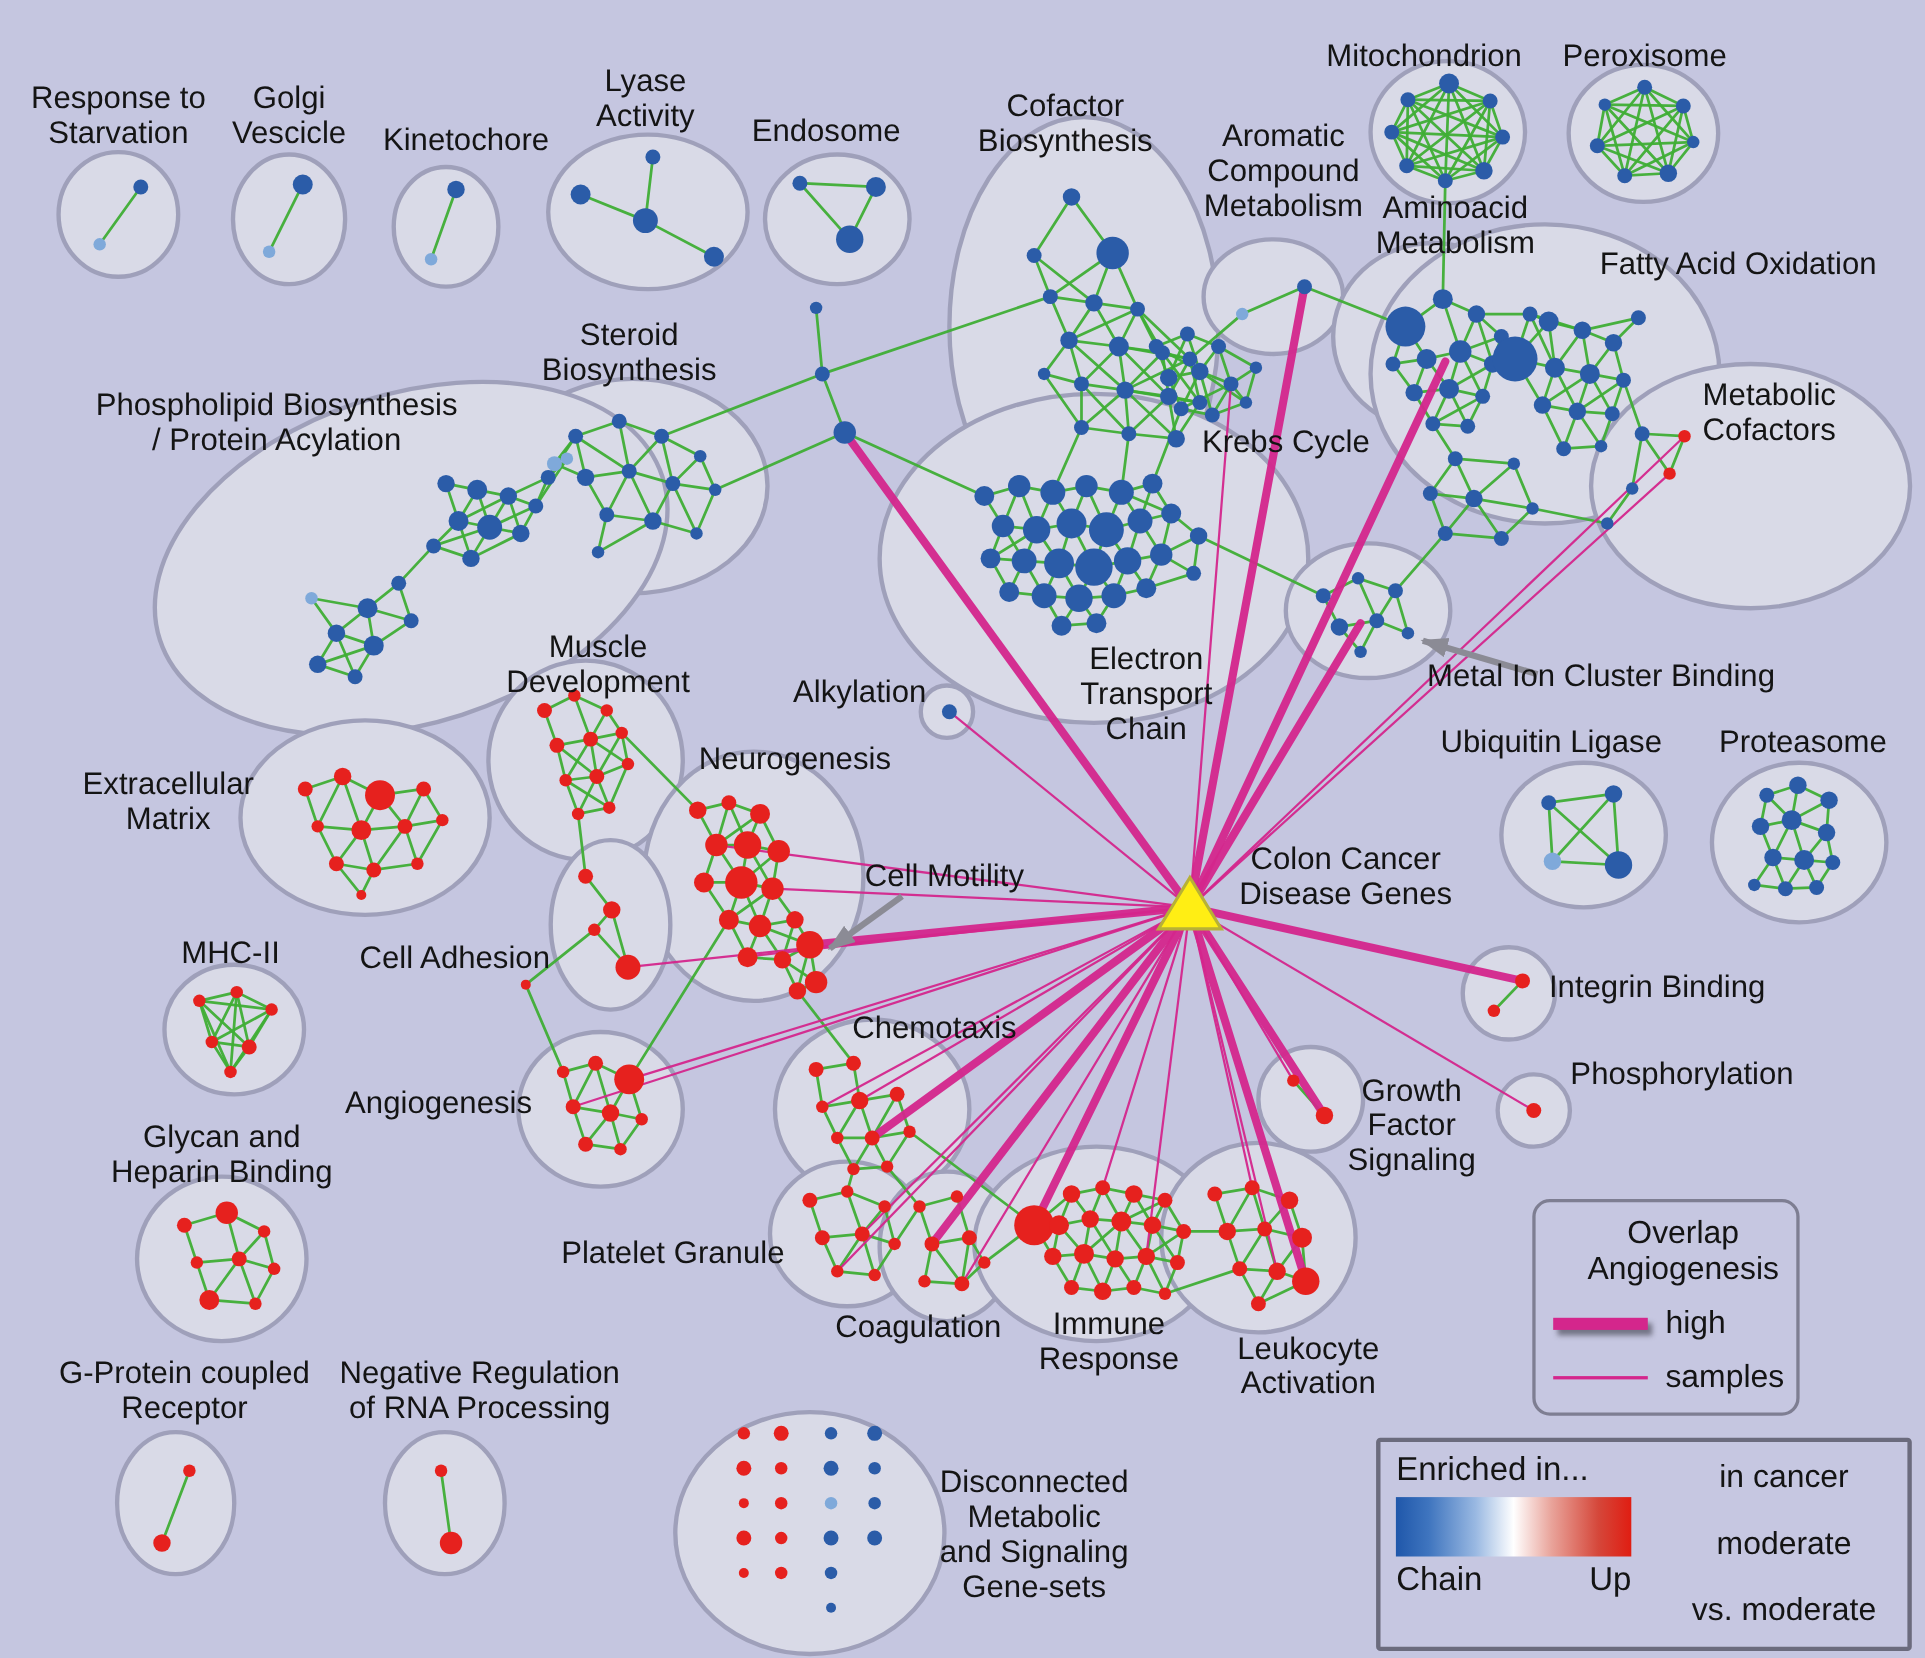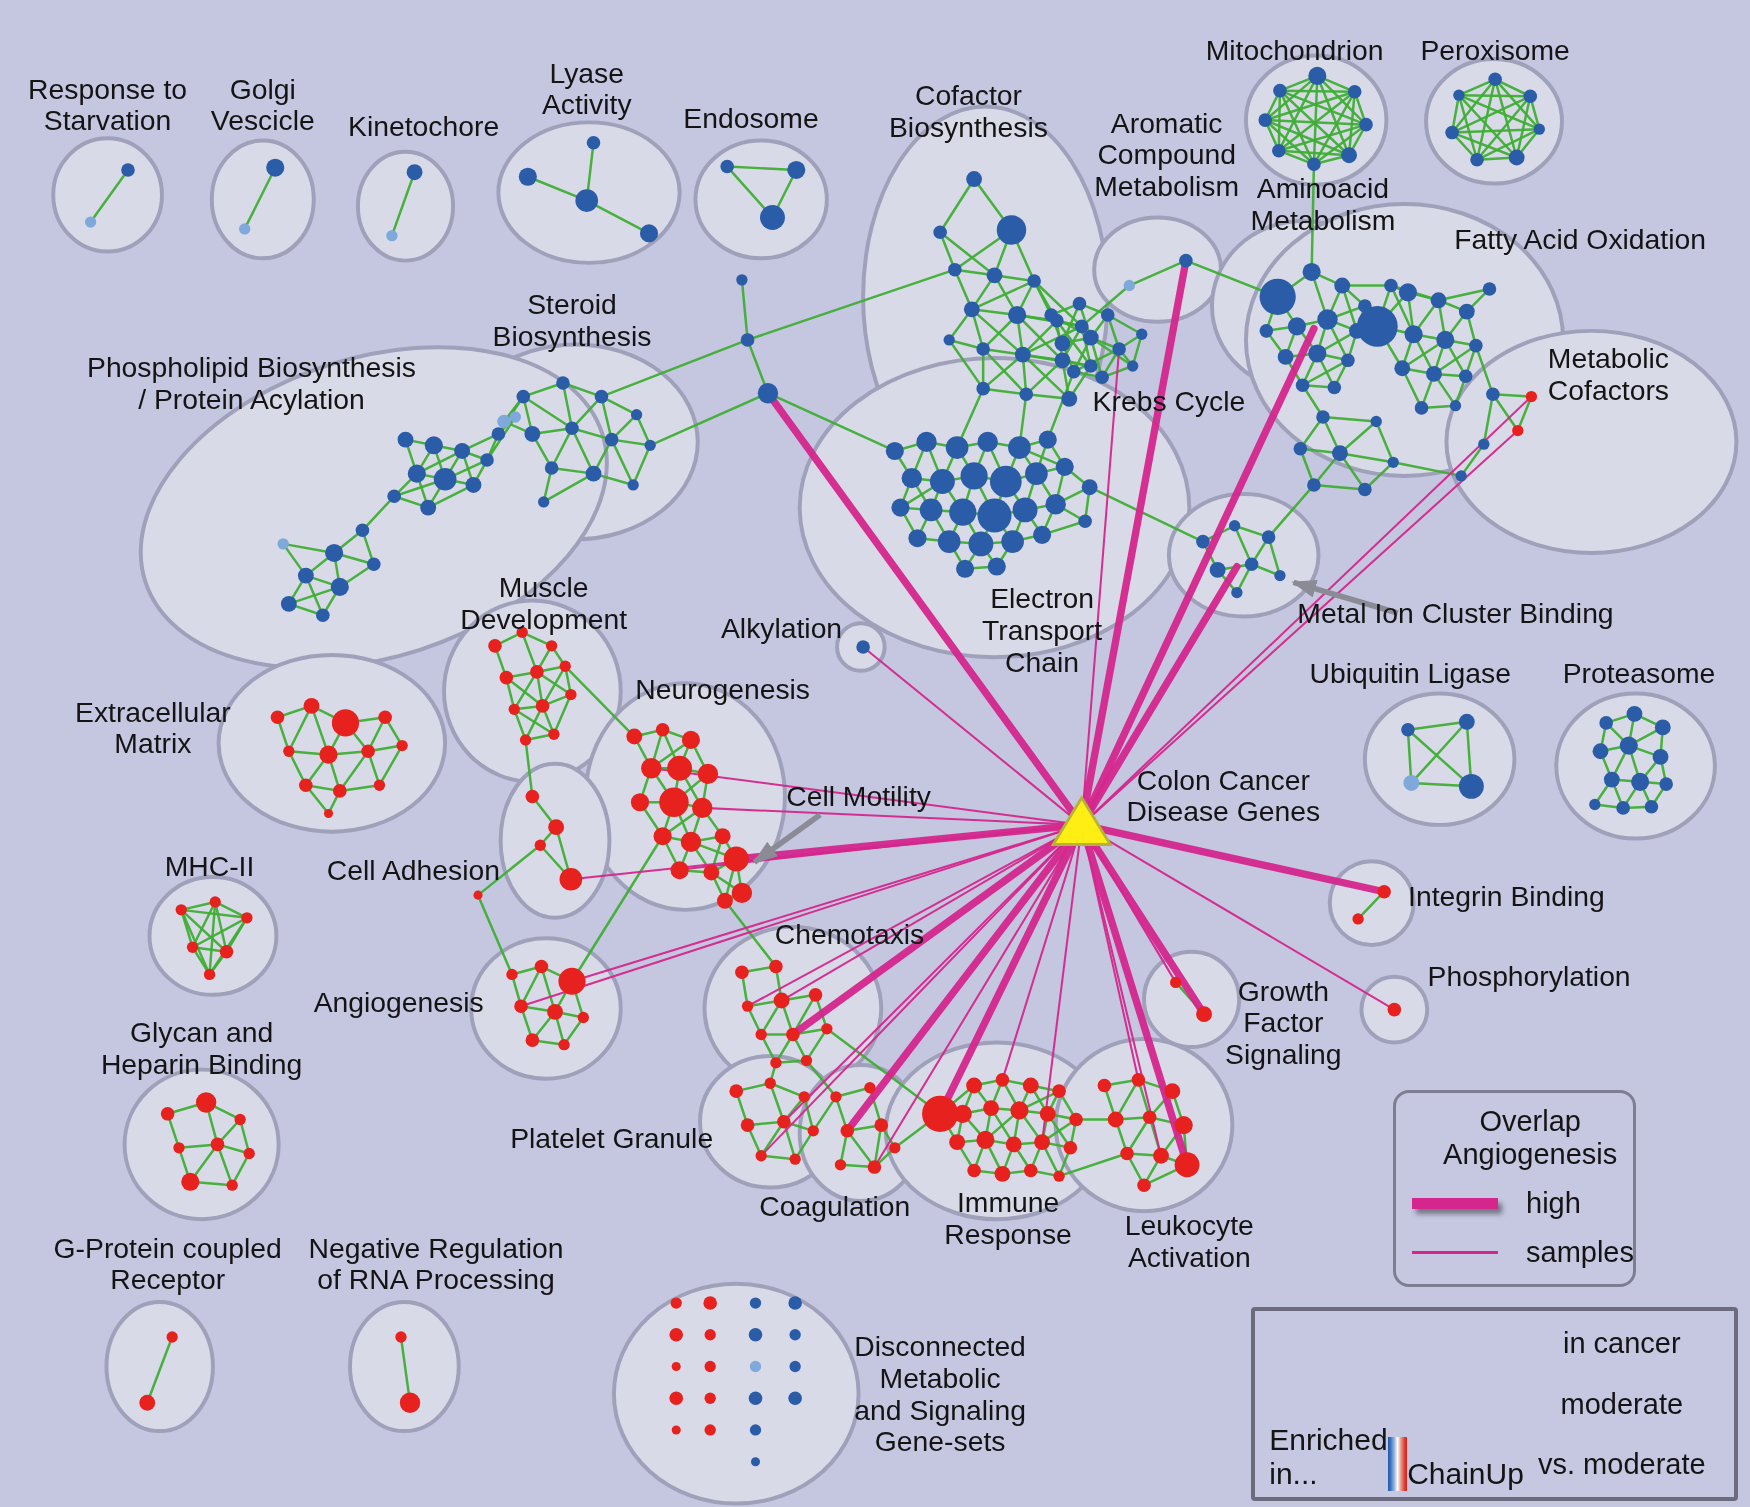--- a/index.html
+++ b/index.html
@@ -10,31 +10,31 @@
     color:#141414;
   }
   .stage{position:relative;width:1750px;height:1507px;background:#c5c6e0;}
   #network{position:absolute;left:0;top:0;width:100%;height:100%;display:block;}
   .legend-box{position:absolute;border:3px solid #7e7e92;border-radius:16px;box-sizing:border-box;background:rgba(255,255,255,0.03);}
   #legend-overlap{
     left:79.6%;top:72.3%;width:13.9%;height:13.1%;
     padding:12px 16px;display:flex;flex-direction:column;align-items:flex-end;
   }
   .lo-title{font-size:29px;line-height:1.15;text-align:center;}
-  .lo-row{display:flex;align-items:center;gap:28px;width:100%;margin-top:16px;}
+  .lo-row{display:flex;align-items:center;gap:16px;width:100%;margin-top:16px;}
   .sw{width:86px;flex:0 0 86px;background:#d4268c;display:inline-block;}
   .sw.high{height:11px;box-shadow:4px 5px 5px rgba(50,50,60,.55);}
   .sw.mod{height:3px;}
   .lo-label{font-size:29px;}
   #legend-enrich{
     left:71.5%;top:86.7%;width:27.8%;height:12.9%;
     border-radius:4px;border-width:4px;border-color:#6b6b7d;
     display:flex;align-items:stretch;padding:6px 14px;
   }
-  .en-left{flex:1.3;display:flex;align-items:flex-end;}
+  .en-left{flex:1.3;display:flex;flex-direction:column;align-items:flex-start;}
   .en-title{font-size:30px;margin-top:2px;}
   .gradient-bar{
     width:84%;height:54px;margin-top:8px;
     background:linear-gradient(90deg,#1f57aa 0%,#3f75bf 14%,#9ab9e2 34%,#ffffff 50%,#e9a49b 66%,#d5473a 86%,#e01d12 100%);
   }
   .en-ends{width:84%;display:flex;justify-content:space-between;font-size:30px;margin-top:4px;}
   .en-note{flex:1;display:flex;flex-direction:column;justify-content:center;align-items:center;font-size:29px;line-height:1.25;text-align:center;gap:24px;}
 </style>
 </head>
 <body>

